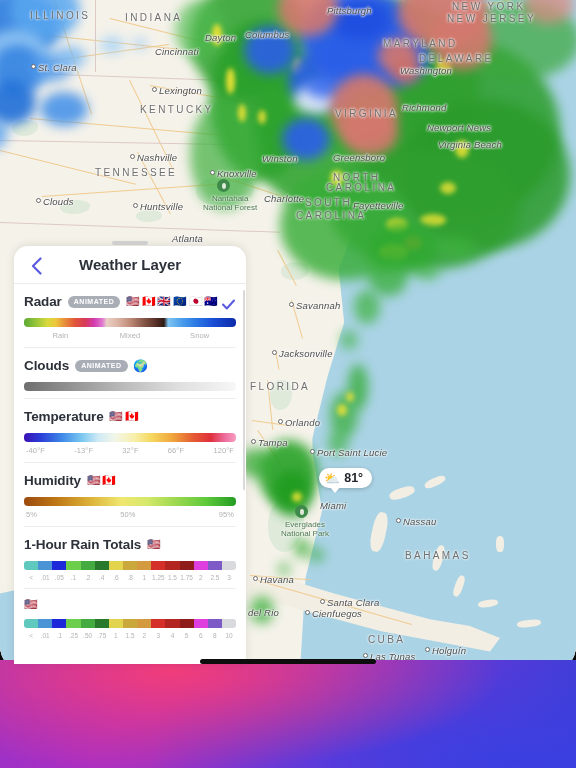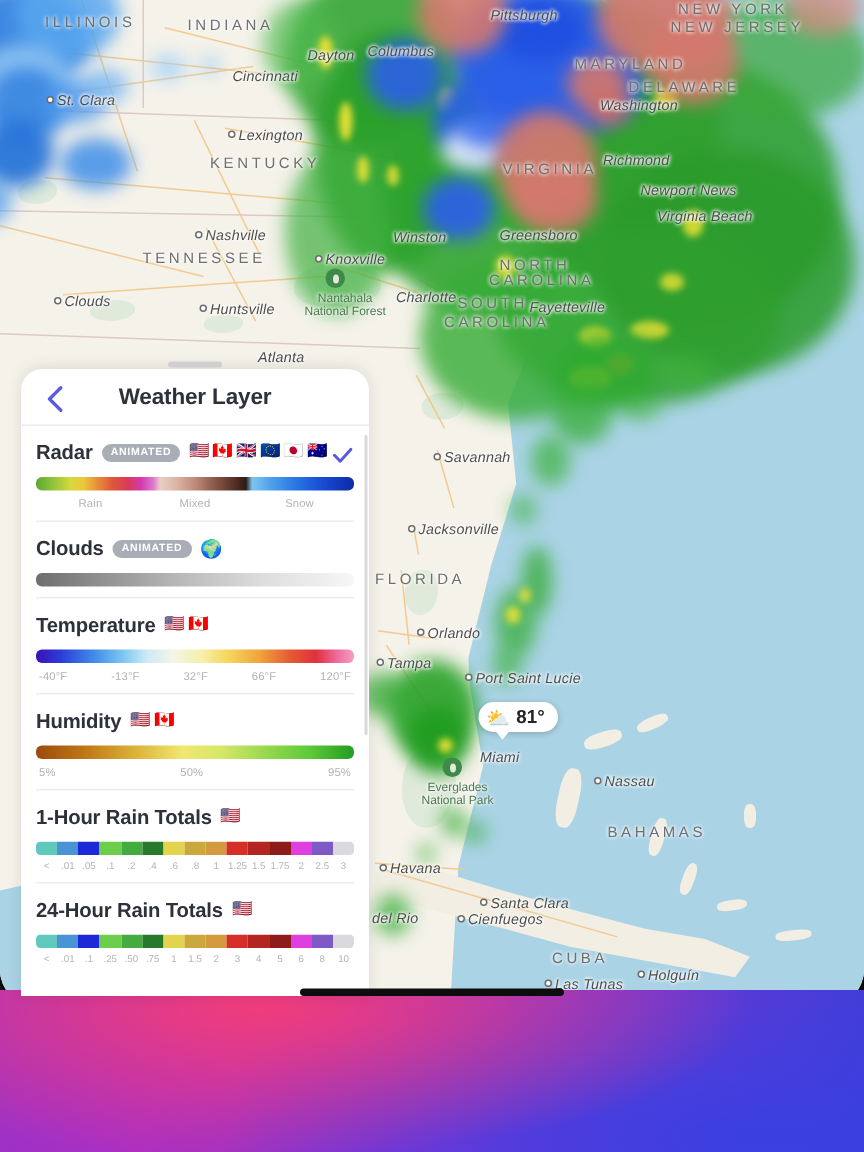--- a/index.html
+++ b/index.html
@@ -677,21 +677,20 @@
           <span>1.5</span>
           <span>1.75</span>
           <span>2</span>
           <span>2.5</span>
           <span>3</span>
         </div>
       </div>
 
       <div class="layer-section">
         <div class="layer-head">
-          <span class="layer-name">24-Hour Rain Totals</span>
           <span class="flags">
             <span>🇺🇸</span>
           </span>
         </div>
         <div class="swatch-bar">
           <i style="background:#5fc9bd"></i>
           <i style="background:#4a93d4"></i>
           <i style="background:#1d29d8"></i>
           <i style="background:#6cce4a"></i>
           <i style="background:#43ab3f"></i>

